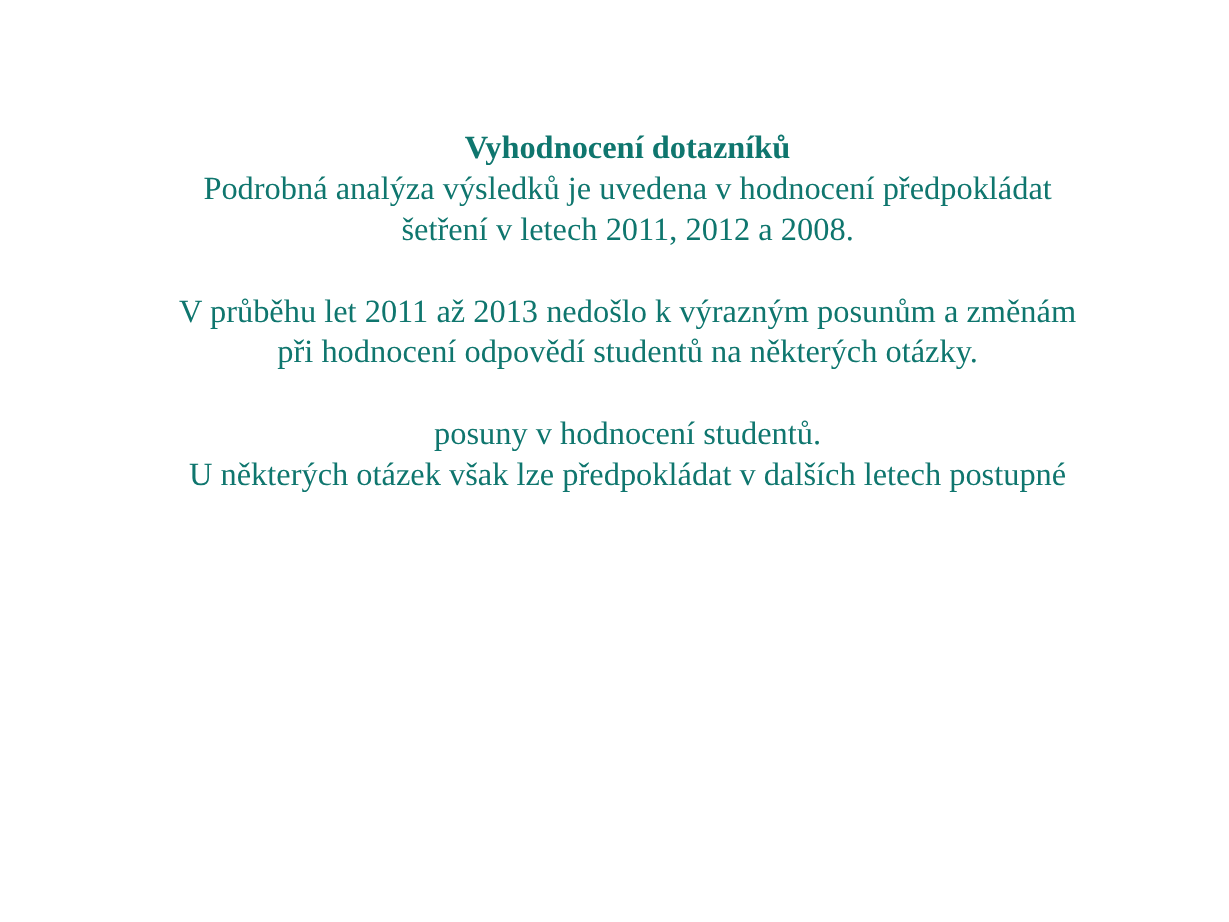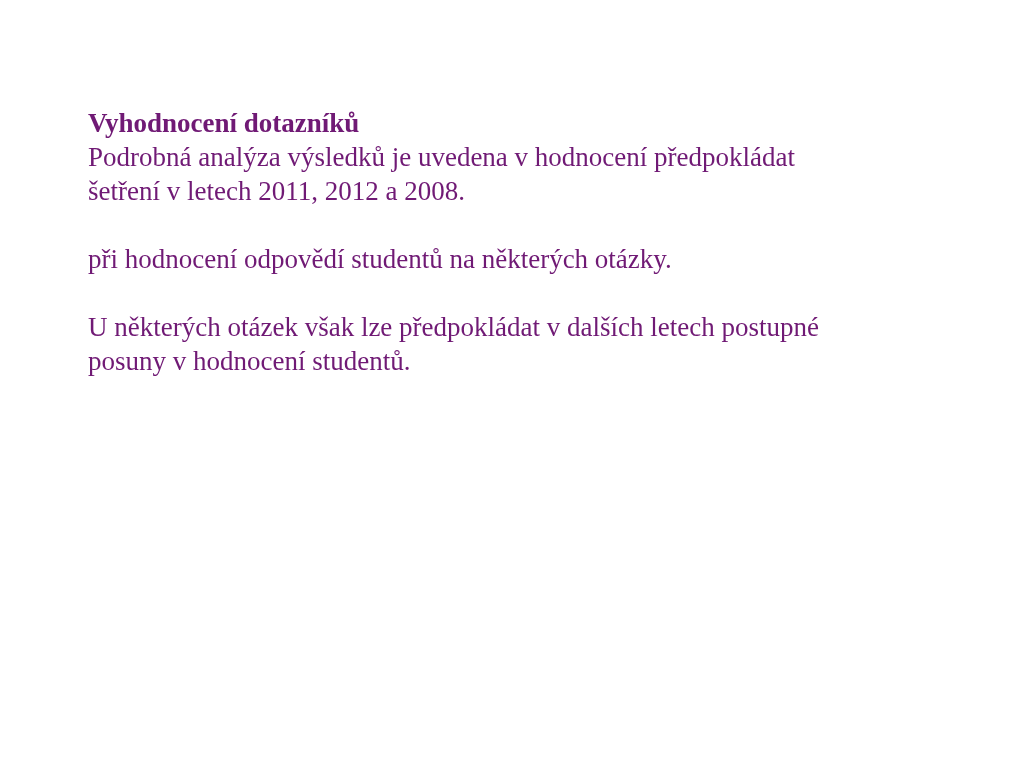--- a/index.html
+++ b/index.html
@@ -20,23 +20,24 @@
     top: 0;
     width: 1024px;
     height: 768px;
     background: #ffffff;
   }
   .text-block {
     position: absolute;
     left: 88px;
     top: 106px;
     width: 870px;
-    color: #701a75;
+    color: #0f766e;
     font-size: 27px;
     line-height: 34px;
+    text-align: center;
   }
   .line {
     white-space: nowrap;
     height: 34px;
   }
   .line.bold {
     font-weight: bold;
   }
   .spacer {
     height: 34px;
@@ -48,21 +49,22 @@
 <div class="slide">
   <div class="text-block">
 
     <div class="line bold">Vyhodnocení dotazníků</div>
 
     <div class="line">Podrobná analýza výsledků je uvedena v hodnocení předpokládat</div>
     <div class="line">šetření v letech 2011, 2012 a 2008.</div>
 
     <div class="spacer"></div>
 
+    <div class="line">V průběhu let 2011 až 2013 nedošlo k výrazným posunům a změnám</div>
     <div class="line">při hodnocení odpovědí studentů na některých otázky.</div>
 
     <div class="spacer"></div>
 
+    <div class="line">posuny v hodnocení studentů.</div>
     <div class="line">U některých otázek však lze předpokládat v dalších letech postupné</div>
-    <div class="line">posuny v hodnocení studentů.</div>
 
   </div>
 </div>
 
 </body></html>

